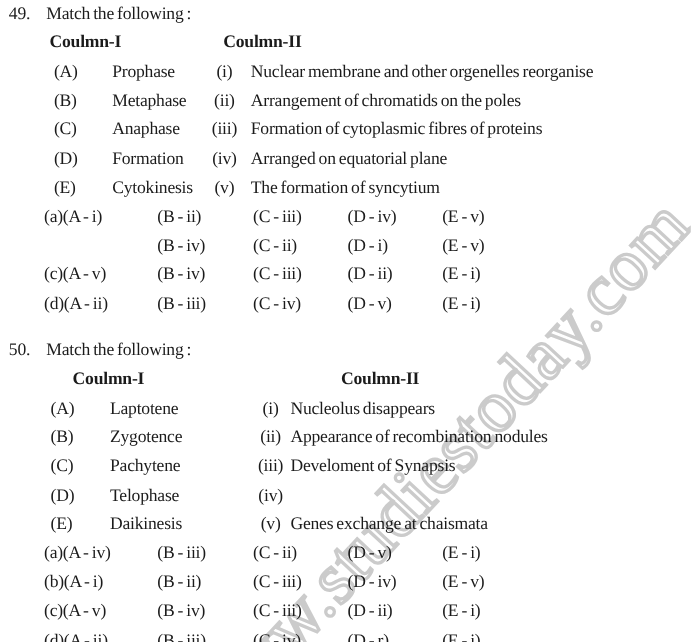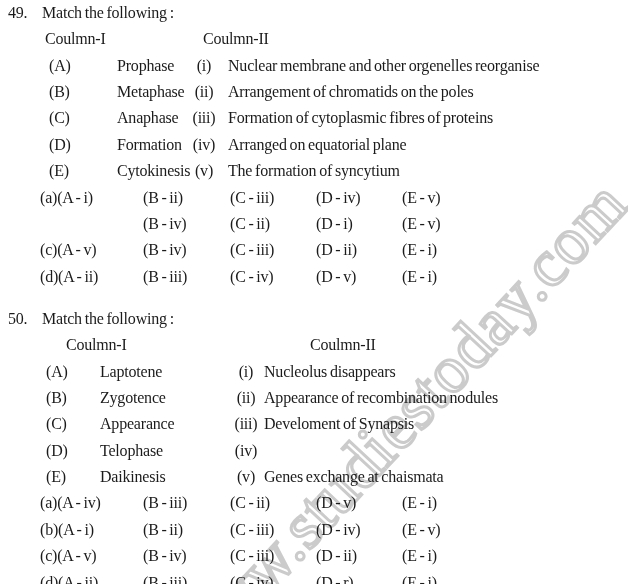--- a/index.html
+++ b/index.html
@@ -3,25 +3,25 @@
 <meta charset="utf-8">
 <style>
   html,body{margin:0;padding:0}
   .page{position:relative;width:628px;height:584px;background:#ffffff;overflow:hidden;
         font-family:"Liberation Serif","DejaVu Serif",serif;font-size:16px;color:#1b1b1b;
         letter-spacing:-0.2px;word-spacing:-1px}
   .wm{position:absolute;left:0;top:0;z-index:0}
   .content{position:relative;z-index:1}
   .row{position:relative;height:26.36px;line-height:26.36px}
   .abs{position:absolute;top:0;white-space:nowrap}
-  .bold{font-weight:normal}
+  .bold{font-weight:bold}
   .qnum{left:8px}
   .qprompt{left:42px}
   .q49 .h1{left:45px}  .q49 .h2{left:203px}
-  .q49 .l-label{left:49px} .q49 .l-term{left:117px}
+  .q49 .l-label{left:49px} .q49 .l-term{left:102px}
   .q49 .l-roman{left:188px;width:32px;text-align:center} .q49 .l-desc{left:228px}
   .q50{margin-top:16px}
   .q50 .h1{left:66px}  .q50 .h2{left:310px}
   .q50 .l-label{left:46px} .q50 .l-term{left:100px}
   .q50 .l-roman{left:230px;width:32px;text-align:center} .q50 .l-desc{left:264px}
   .o1{left:40px}.o2{left:143px}.o3{left:230px}.o4{left:316px}.o5{left:402px}
 </style>
 </head>
 <body>
 
@@ -117,21 +117,21 @@
         <span class="abs l-desc">Nucleolus disappears</span>
       </div>
       <div class="row">
         <span class="abs l-label">(B)</span>
         <span class="abs l-term">Zygotence</span>
         <span class="abs l-roman">(ii)</span>
         <span class="abs l-desc">Appearance of recombination nodules</span>
       </div>
       <div class="row">
         <span class="abs l-label">(C)</span>
-        <span class="abs l-term">Appearance</span>
+        <span class="abs l-term">Pachytene</span>
         <span class="abs l-roman">(iii)</span>
         <span class="abs l-desc">Develoment of Synapsis</span>
       </div>
       <div class="row">
         <span class="abs l-label">(D)</span>
         <span class="abs l-term">Telophase</span>
         <span class="abs l-roman">(iv)</span>
       </div>
       <div class="row">
         <span class="abs l-label">(E)</span>

